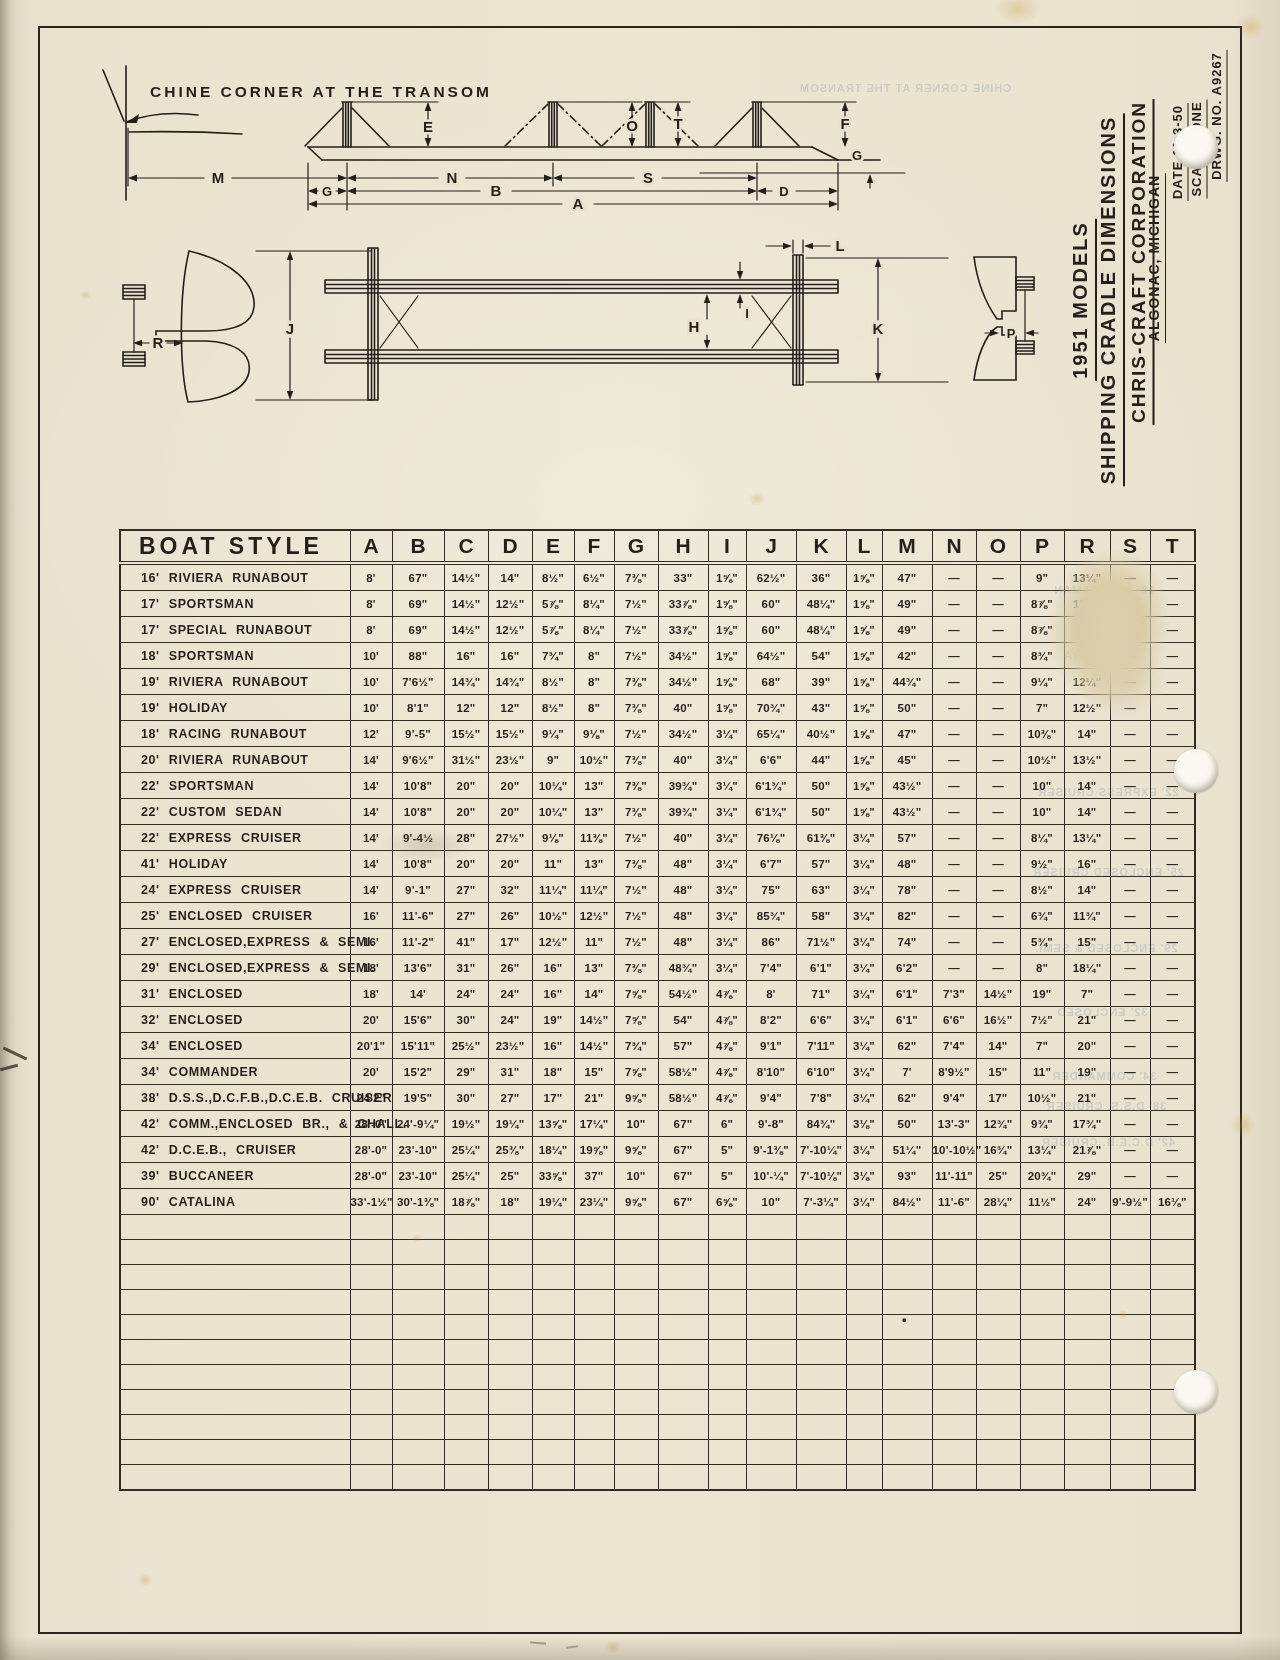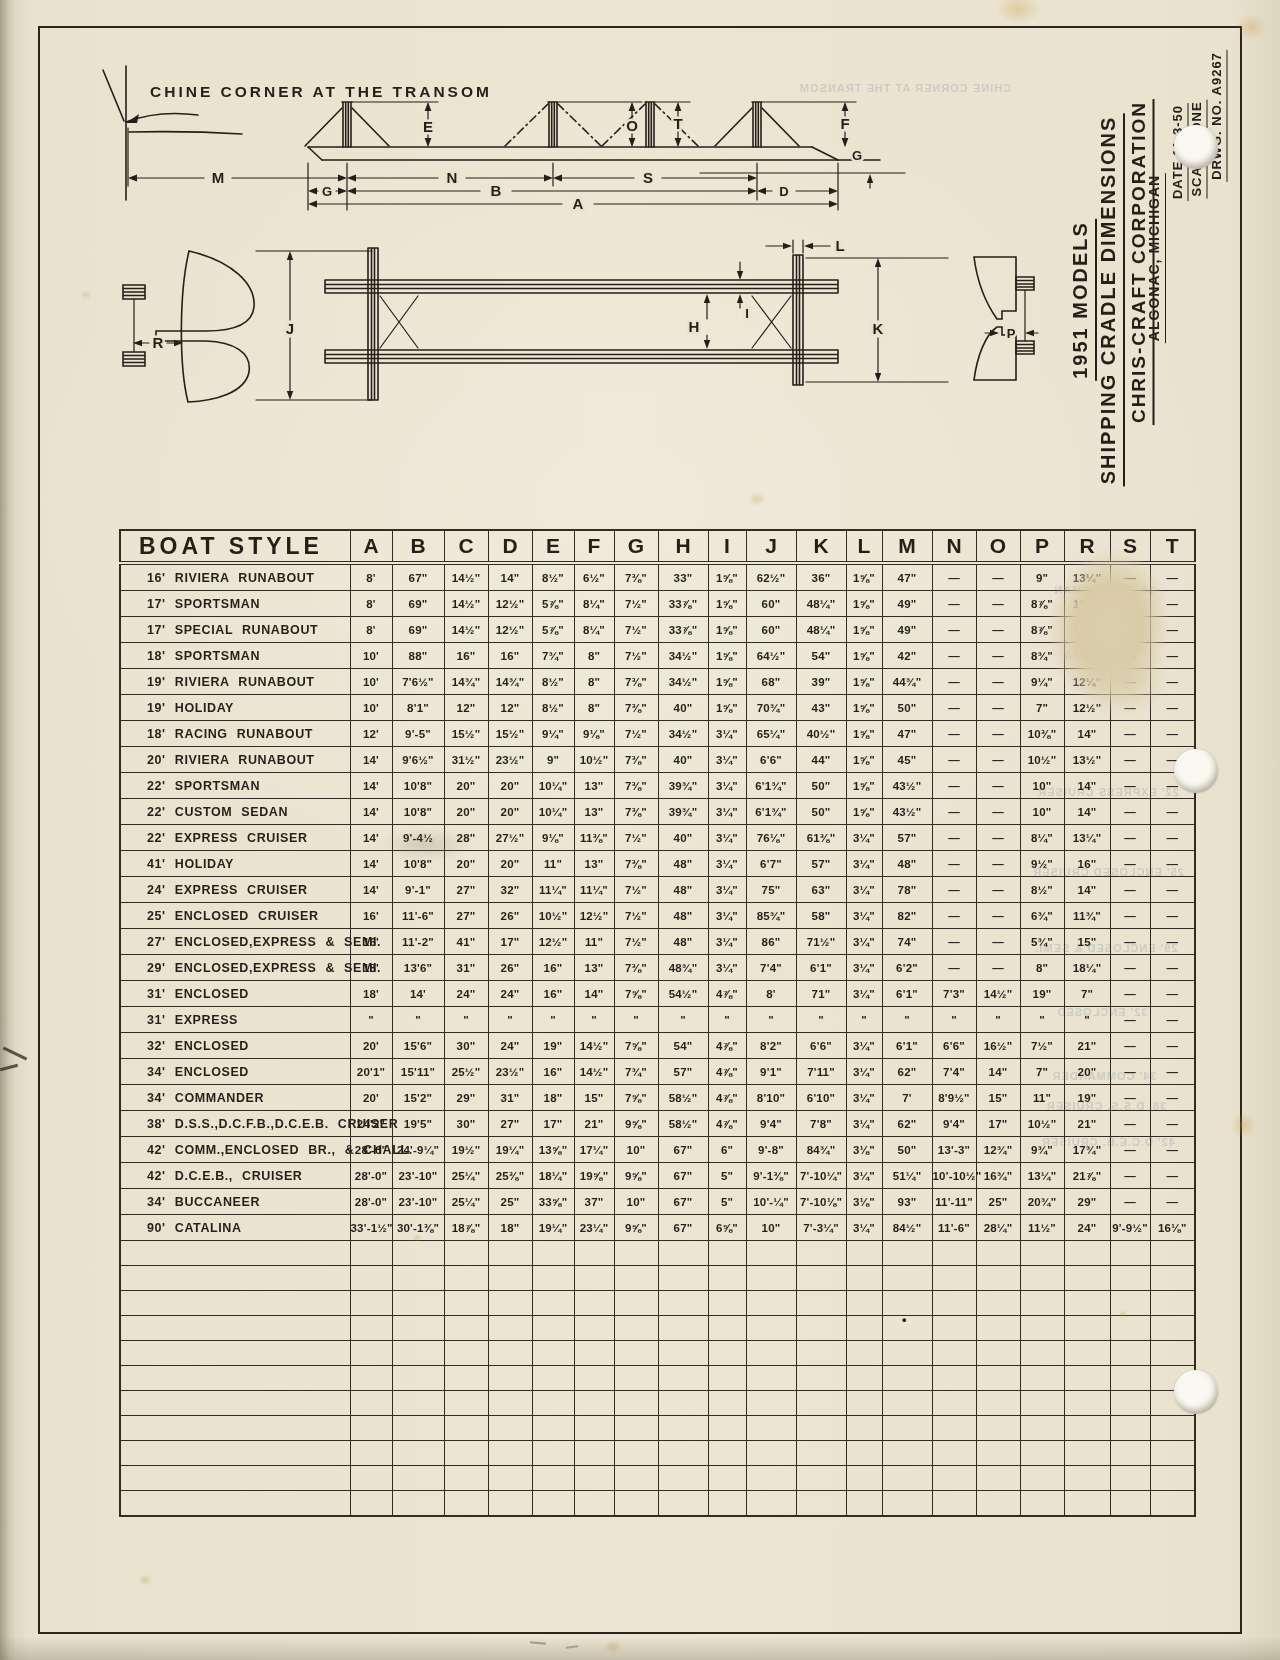--- a/index.html
+++ b/index.html
@@ -62,21 +62,21 @@
     border:1.4px solid #332c22; overflow:visible; white-space:nowrap;
     text-align:center; font-weight:bold; padding:0;
   }
   table.cradle { border:2.6px solid #332c22; }
   table.cradle thead th { height:30px; font-size:21px; border-bottom:4px double #332c22; }
   table.cradle thead th.c-style {
     text-align:left; padding-left:18px; font-size:23px; letter-spacing:4px;
   }
   table.cradle tbody td { height:25px; font-size:11.5px; letter-spacing:0.2px; }
   table.cradle tbody td.c-style {
-    text-align:left; padding-left:26px; font-size:12.5px; letter-spacing:0.6px; word-spacing:5px;
+    text-align:left; padding-left:20px; font-size:12.5px; letter-spacing:0.6px; word-spacing:5px;
   }
   table.cradle tbody tr.empty td { height:24px; }
   
   .ghost-layer span {
     position:absolute; transform:translate(-50%,-50%) scaleX(-1);
     font-weight:bold; font-size:11px; letter-spacing:1px; white-space:nowrap;
     color:rgba(104,130,156,0.85); opacity:0.28;
   }
   .stain { position:absolute; pointer-events:none; }
   .stain-1 {
@@ -706,42 +706,20 @@
             <td>3¼"</td>
             <td>6'1"</td>
             <td>7'3"</td>
             <td>14½"</td>
             <td>19"</td>
             <td>7"</td>
             <td>—</td>
             <td>—</td>
           </tr>
           <tr>
-            <td class="c-style">31' EXPRESS</td>
-            <td>"</td>
-            <td>"</td>
-            <td>"</td>
-            <td>"</td>
-            <td>"</td>
-            <td>"</td>
-            <td>"</td>
-            <td>"</td>
-            <td>"</td>
-            <td>"</td>
-            <td>"</td>
-            <td>"</td>
-            <td>"</td>
-            <td>"</td>
-            <td>"</td>
-            <td>"</td>
-            <td>"</td>
-            <td>—</td>
-            <td>—</td>
-          </tr>
-          <tr>
             <td class="c-style">32' ENCLOSED</td>
             <td>20'</td>
             <td>15'6"</td>
             <td>30"</td>
             <td>24"</td>
             <td>19"</td>
             <td>14½"</td>
             <td>7⅝"</td>
             <td>54"</td>
             <td>4⅞"</td>
@@ -860,21 +838,21 @@
             <td>3¼"</td>
             <td>51¼"</td>
             <td>10'-10½"</td>
             <td>16¾"</td>
             <td>13¼"</td>
             <td>21⅞"</td>
             <td>—</td>
             <td>—</td>
           </tr>
           <tr>
-            <td class="c-style">34' BUCCANEER</td>
+            <td class="c-style">39' BUCCANEER</td>
             <td>28'-0"</td>
             <td>23'-10"</td>
             <td>25¼"</td>
             <td>25"</td>
             <td>33⅝"</td>
             <td>37"</td>
             <td>10"</td>
             <td>67"</td>
             <td>5"</td>
             <td>10'-¼"</td>

